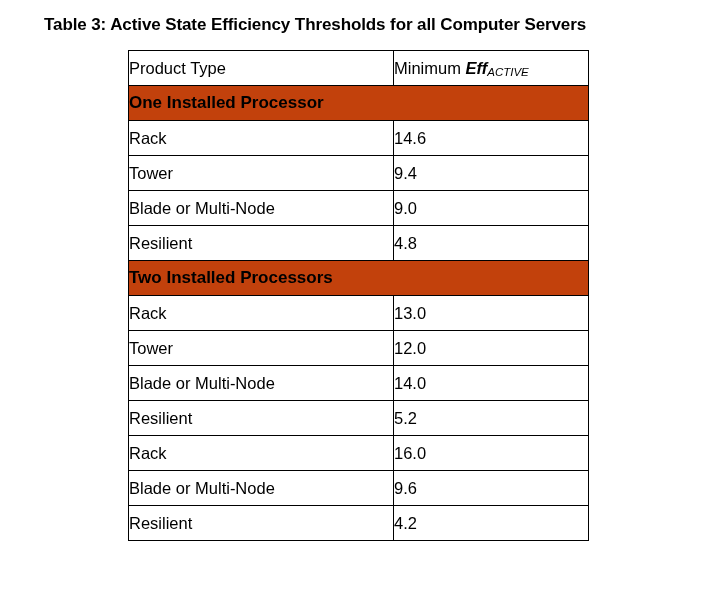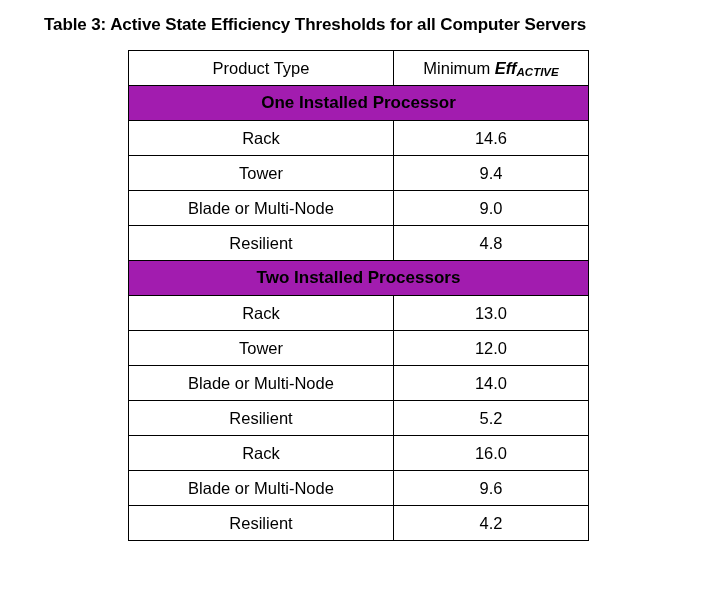--- a/index.html
+++ b/index.html
@@ -41,46 +41,46 @@
     width: 460px;
     table-layout: fixed;
   }
   table.eff-table td,
   table.eff-table th {
     border: 1px solid #000000;
     padding: 0;
     height: 34px;
     font-size: 16.5px;
     font-weight: normal;
-    text-align: center;
+    text-align: left;
     vertical-align: middle;
     background: #ffffff;
   }
   .col-type { width: 265px; }
   .col-val  { width: 195px; }
 
   thead th {
     background: #e6e6e6;
     font-weight: bold;
     font-size: 17px;
     height: 38px;
   }
   tr.group-row td {
-    background: #a21caf;
+    background: #c2410c;
     font-weight: bold;
     font-size: 17px;
     height: 34px;
   }
   .eff-label {
     font-style: italic;
     font-weight: bold;
   }
   .eff-sub {
     font-style: italic;
-    font-weight: bold;
+    font-weight: normal;
     font-size: 11.5px;
     vertical-align: baseline;
     position: relative;
     top: 2px;
   }
 </style>
 </head>
 <body>
 
 <div class="page">

